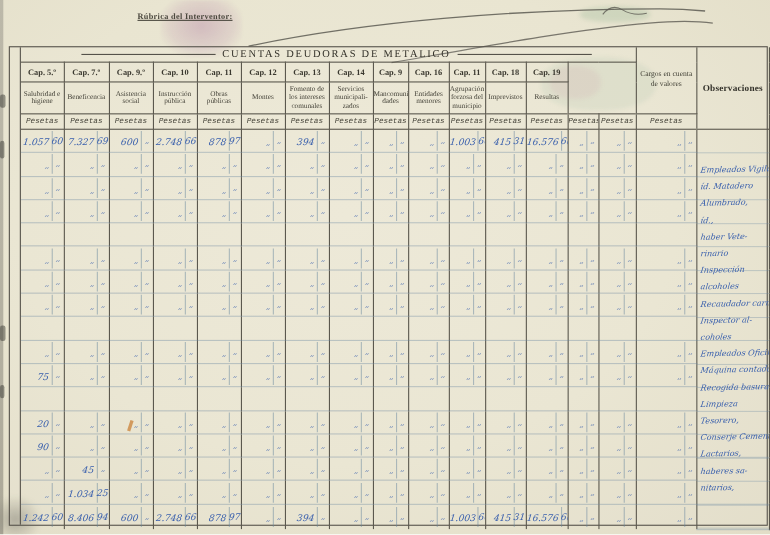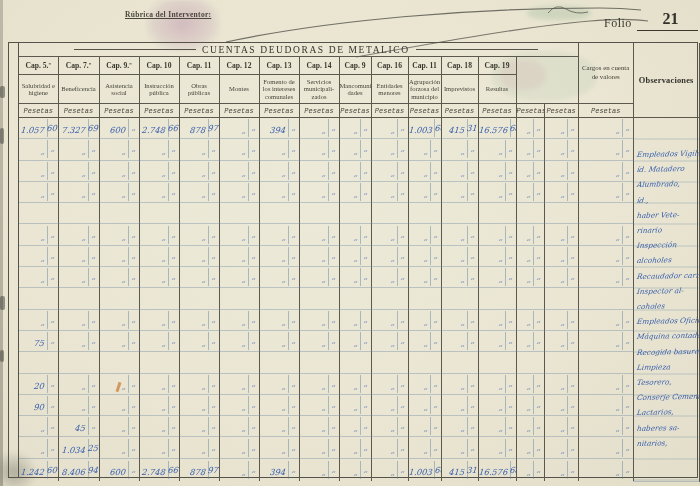--- a/index.html
+++ b/index.html
@@ -84,26 +84,20 @@
   <div class="orange-tick"></div>
 
   <div class="rubrica">Rúbrica del Interventor:</div>
 
   <svg class="signature" width="700" height="70" viewBox="0 0 700 70">
     <path d="M226,42 C330,20 470,8 600,8 C616,8 631,9 641,10" fill="none" stroke="#5c5a52" stroke-width="1.2" opacity="0.85"></path>
     <path d="M356,57 C430,44 520,27 590,21 C612,19 634,19 648,21" fill="none" stroke="#5c5a52" stroke-width="1.1" opacity="0.8"></path>
     <path d="M548,13 q8,-10 18,-4 t22,3" fill="none" stroke="#5c5a52" stroke-width="1" opacity="0.8"></path>
   </svg>
 
-  <div class="folio">
-    <span class="folio-label">Folio</span>
-    <span class="folio-rule">
-      <span class="folio-num">21</span>
-    </span>
-  </div>
 
   <div class="table-wrap">
     <div class="margin-strip"></div>
     <table id="ledger">
         <colgroup>
           <col style="width:39px">
           <col style="width:41px">
           <col style="width:40px">
           <col style="width:40px">
           <col style="width:40px">

